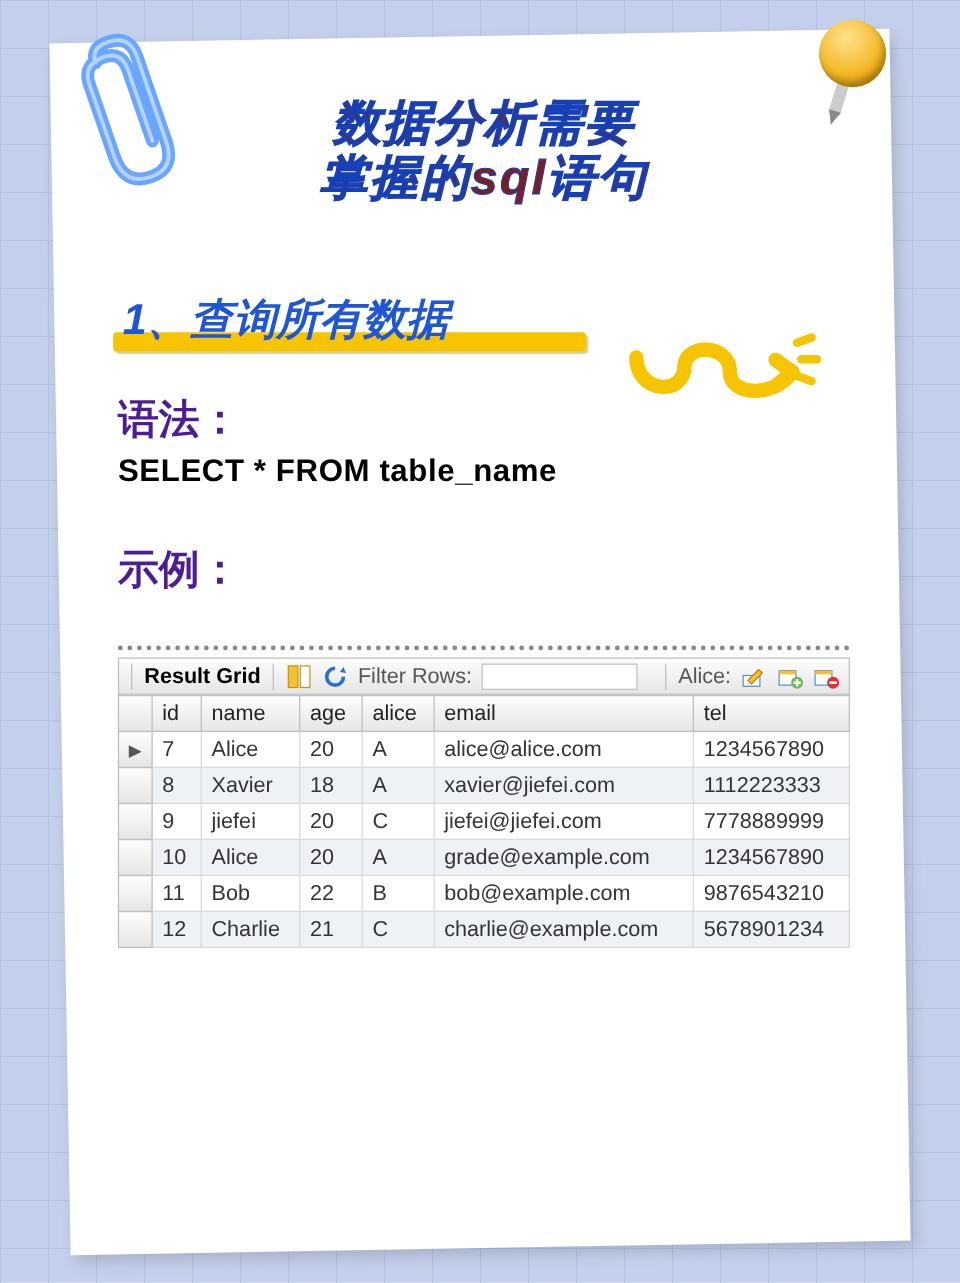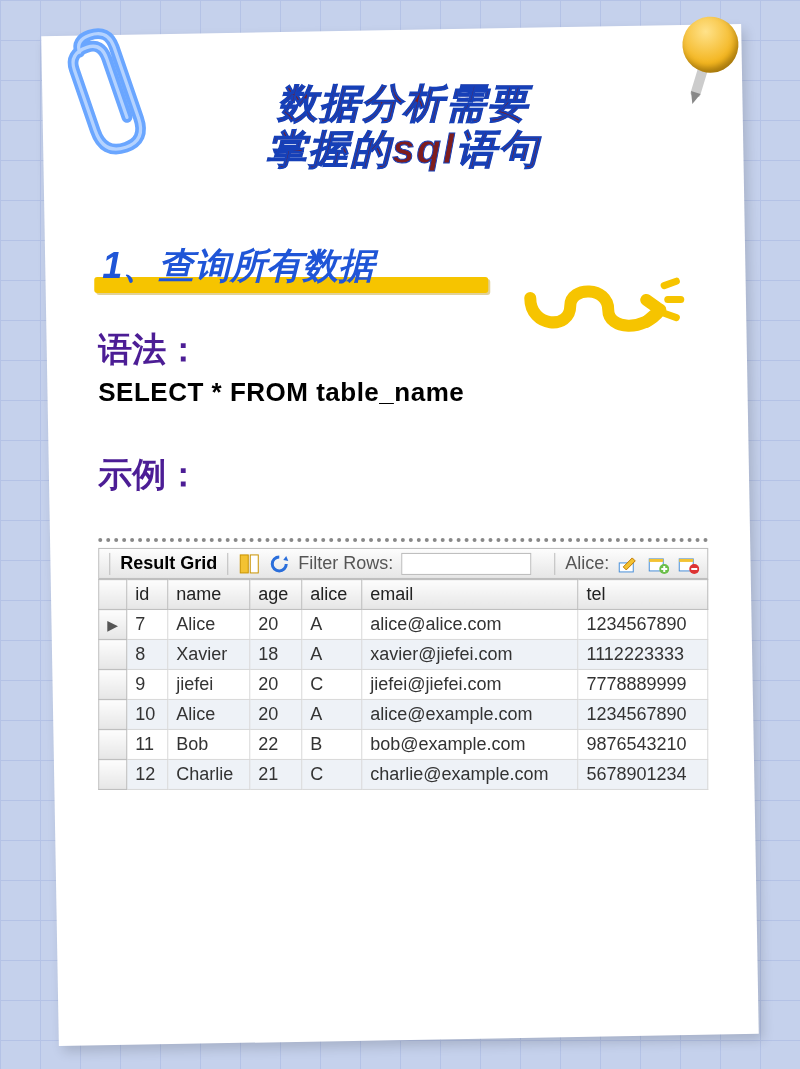--- a/index.html
+++ b/index.html
@@ -233,21 +233,21 @@
               <td>C</td>
               <td>jiefei@jiefei.com</td>
               <td>7778889999</td>
             </tr>
             <tr>
               <td class="rowhead"></td>
               <td>10</td>
               <td>Alice</td>
               <td>20</td>
               <td>A</td>
-              <td>alice@example.com</td>
+              <td>grade@example.com</td>
               <td>1234567890</td>
             </tr>
             <tr>
               <td class="rowhead"></td>
               <td>11</td>
               <td>Bob</td>
               <td>22</td>
               <td>B</td>
               <td>bob@example.com</td>
               <td>9876543210</td>

